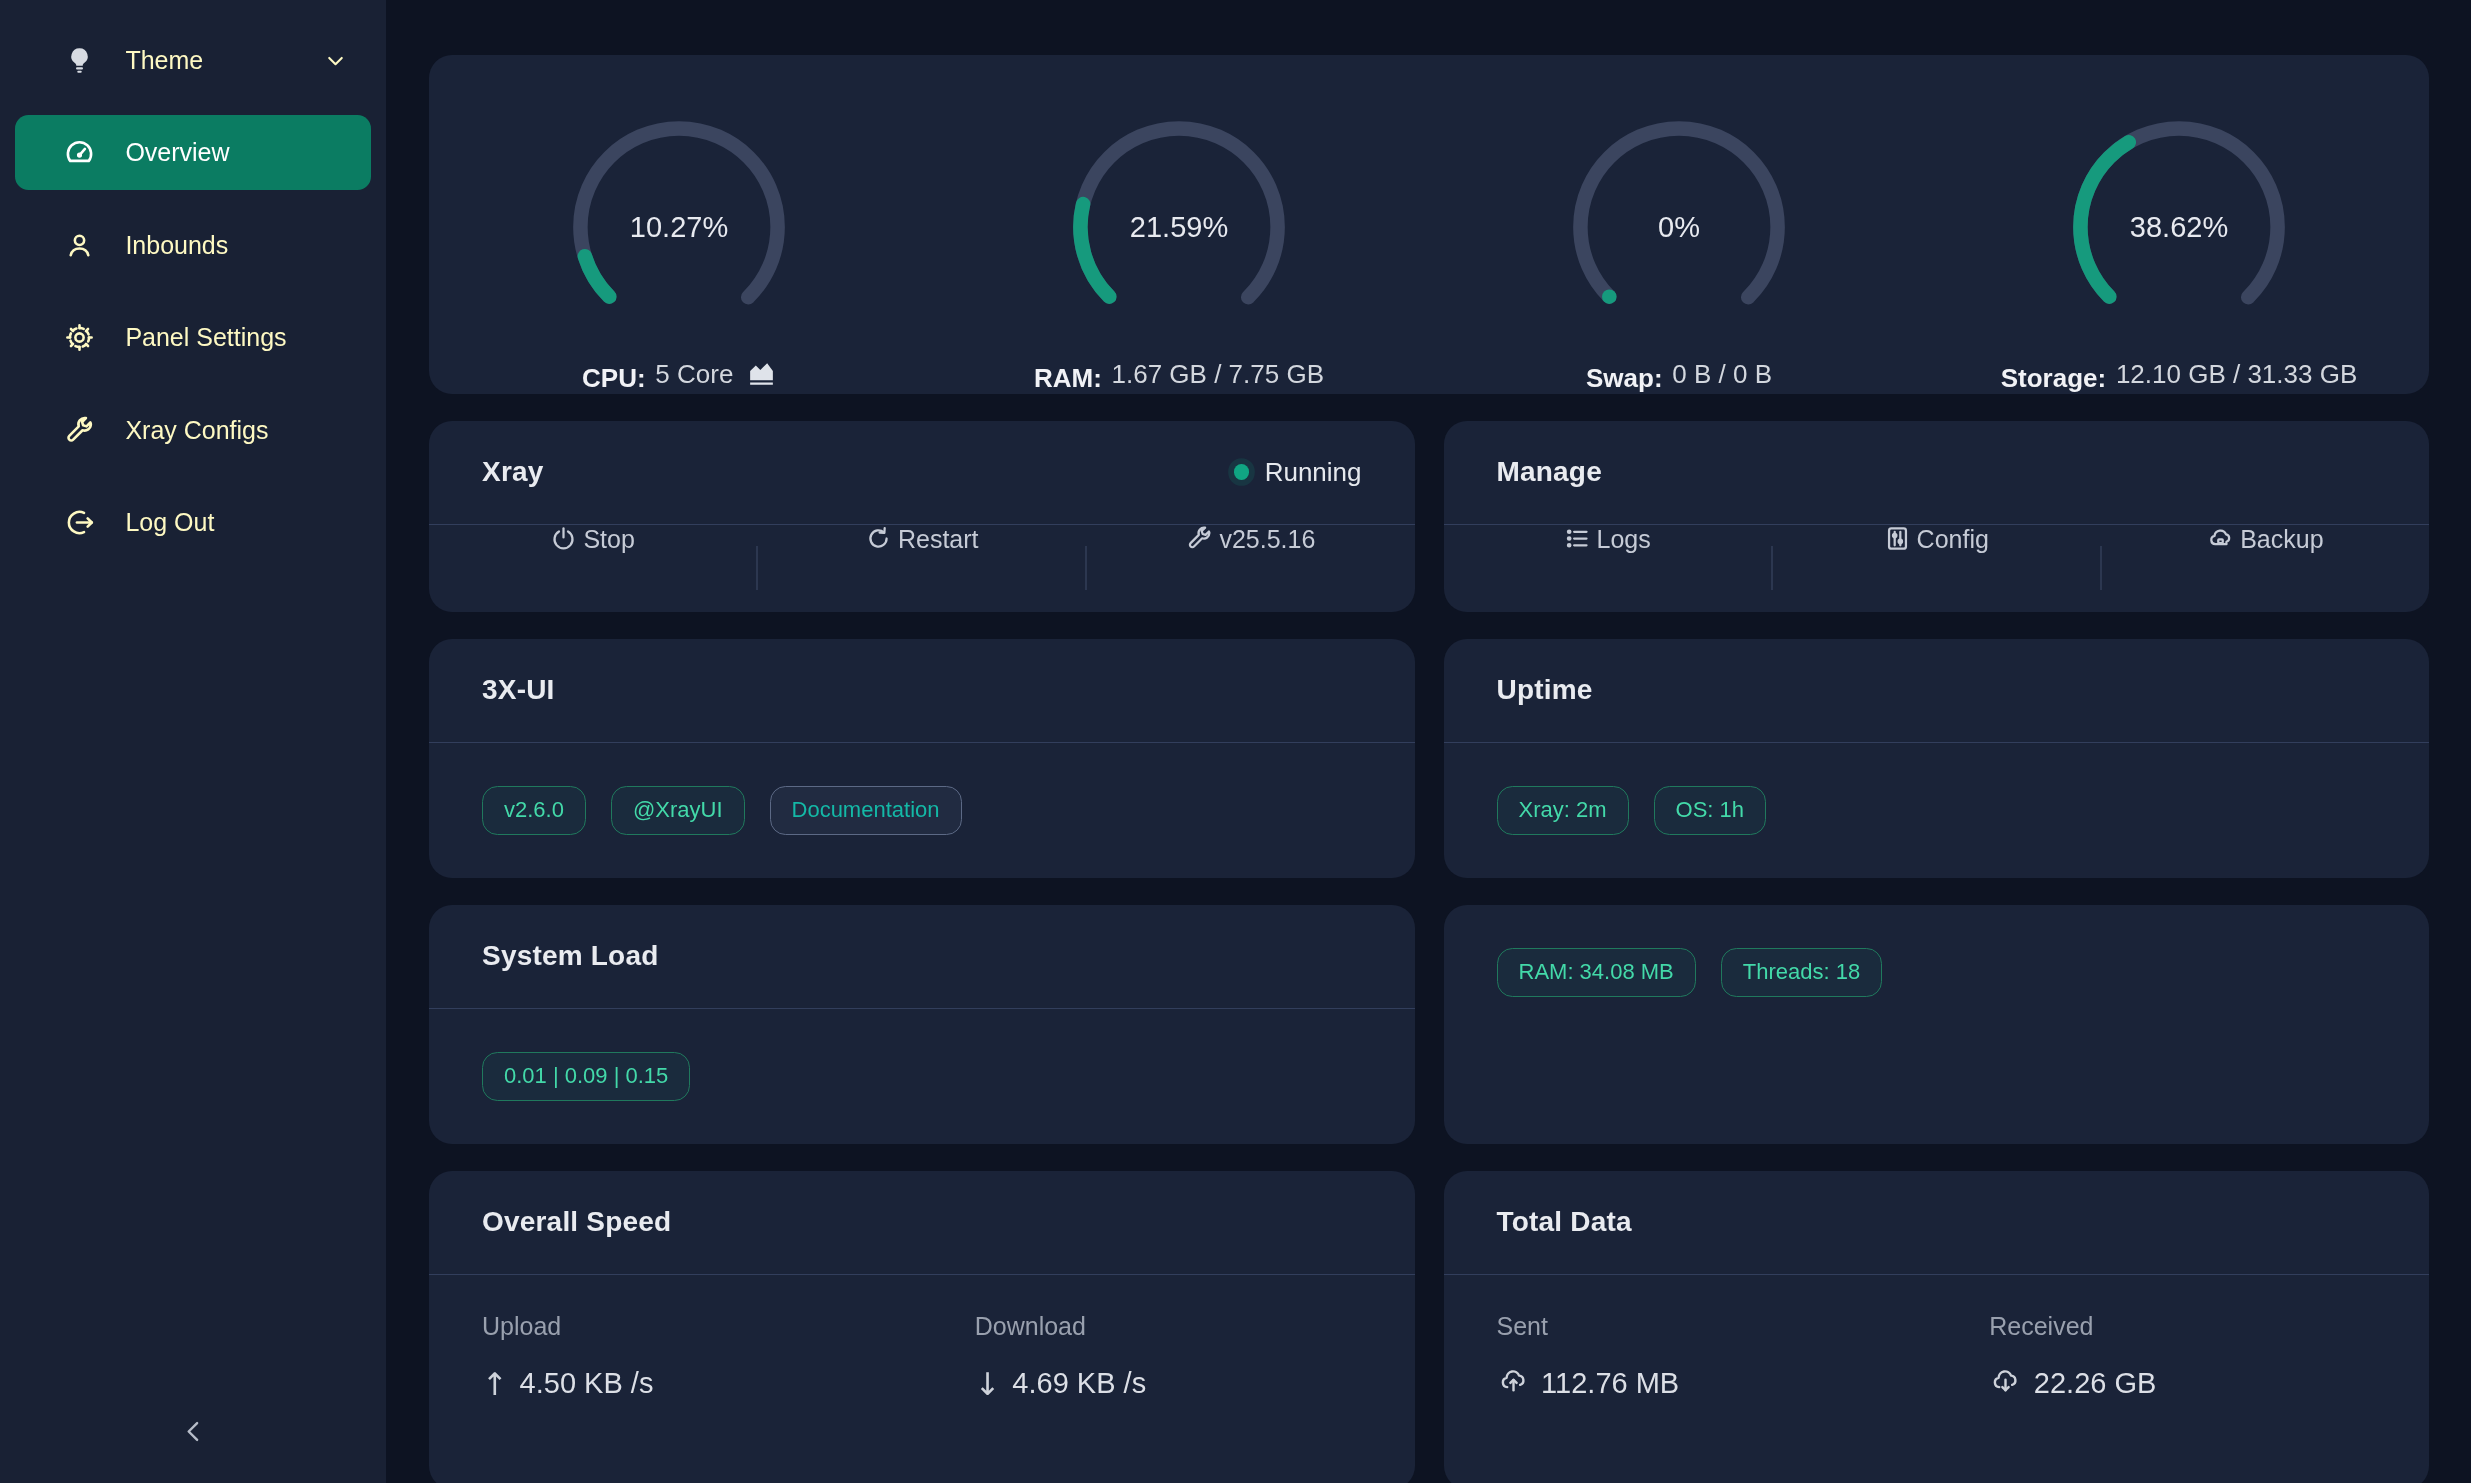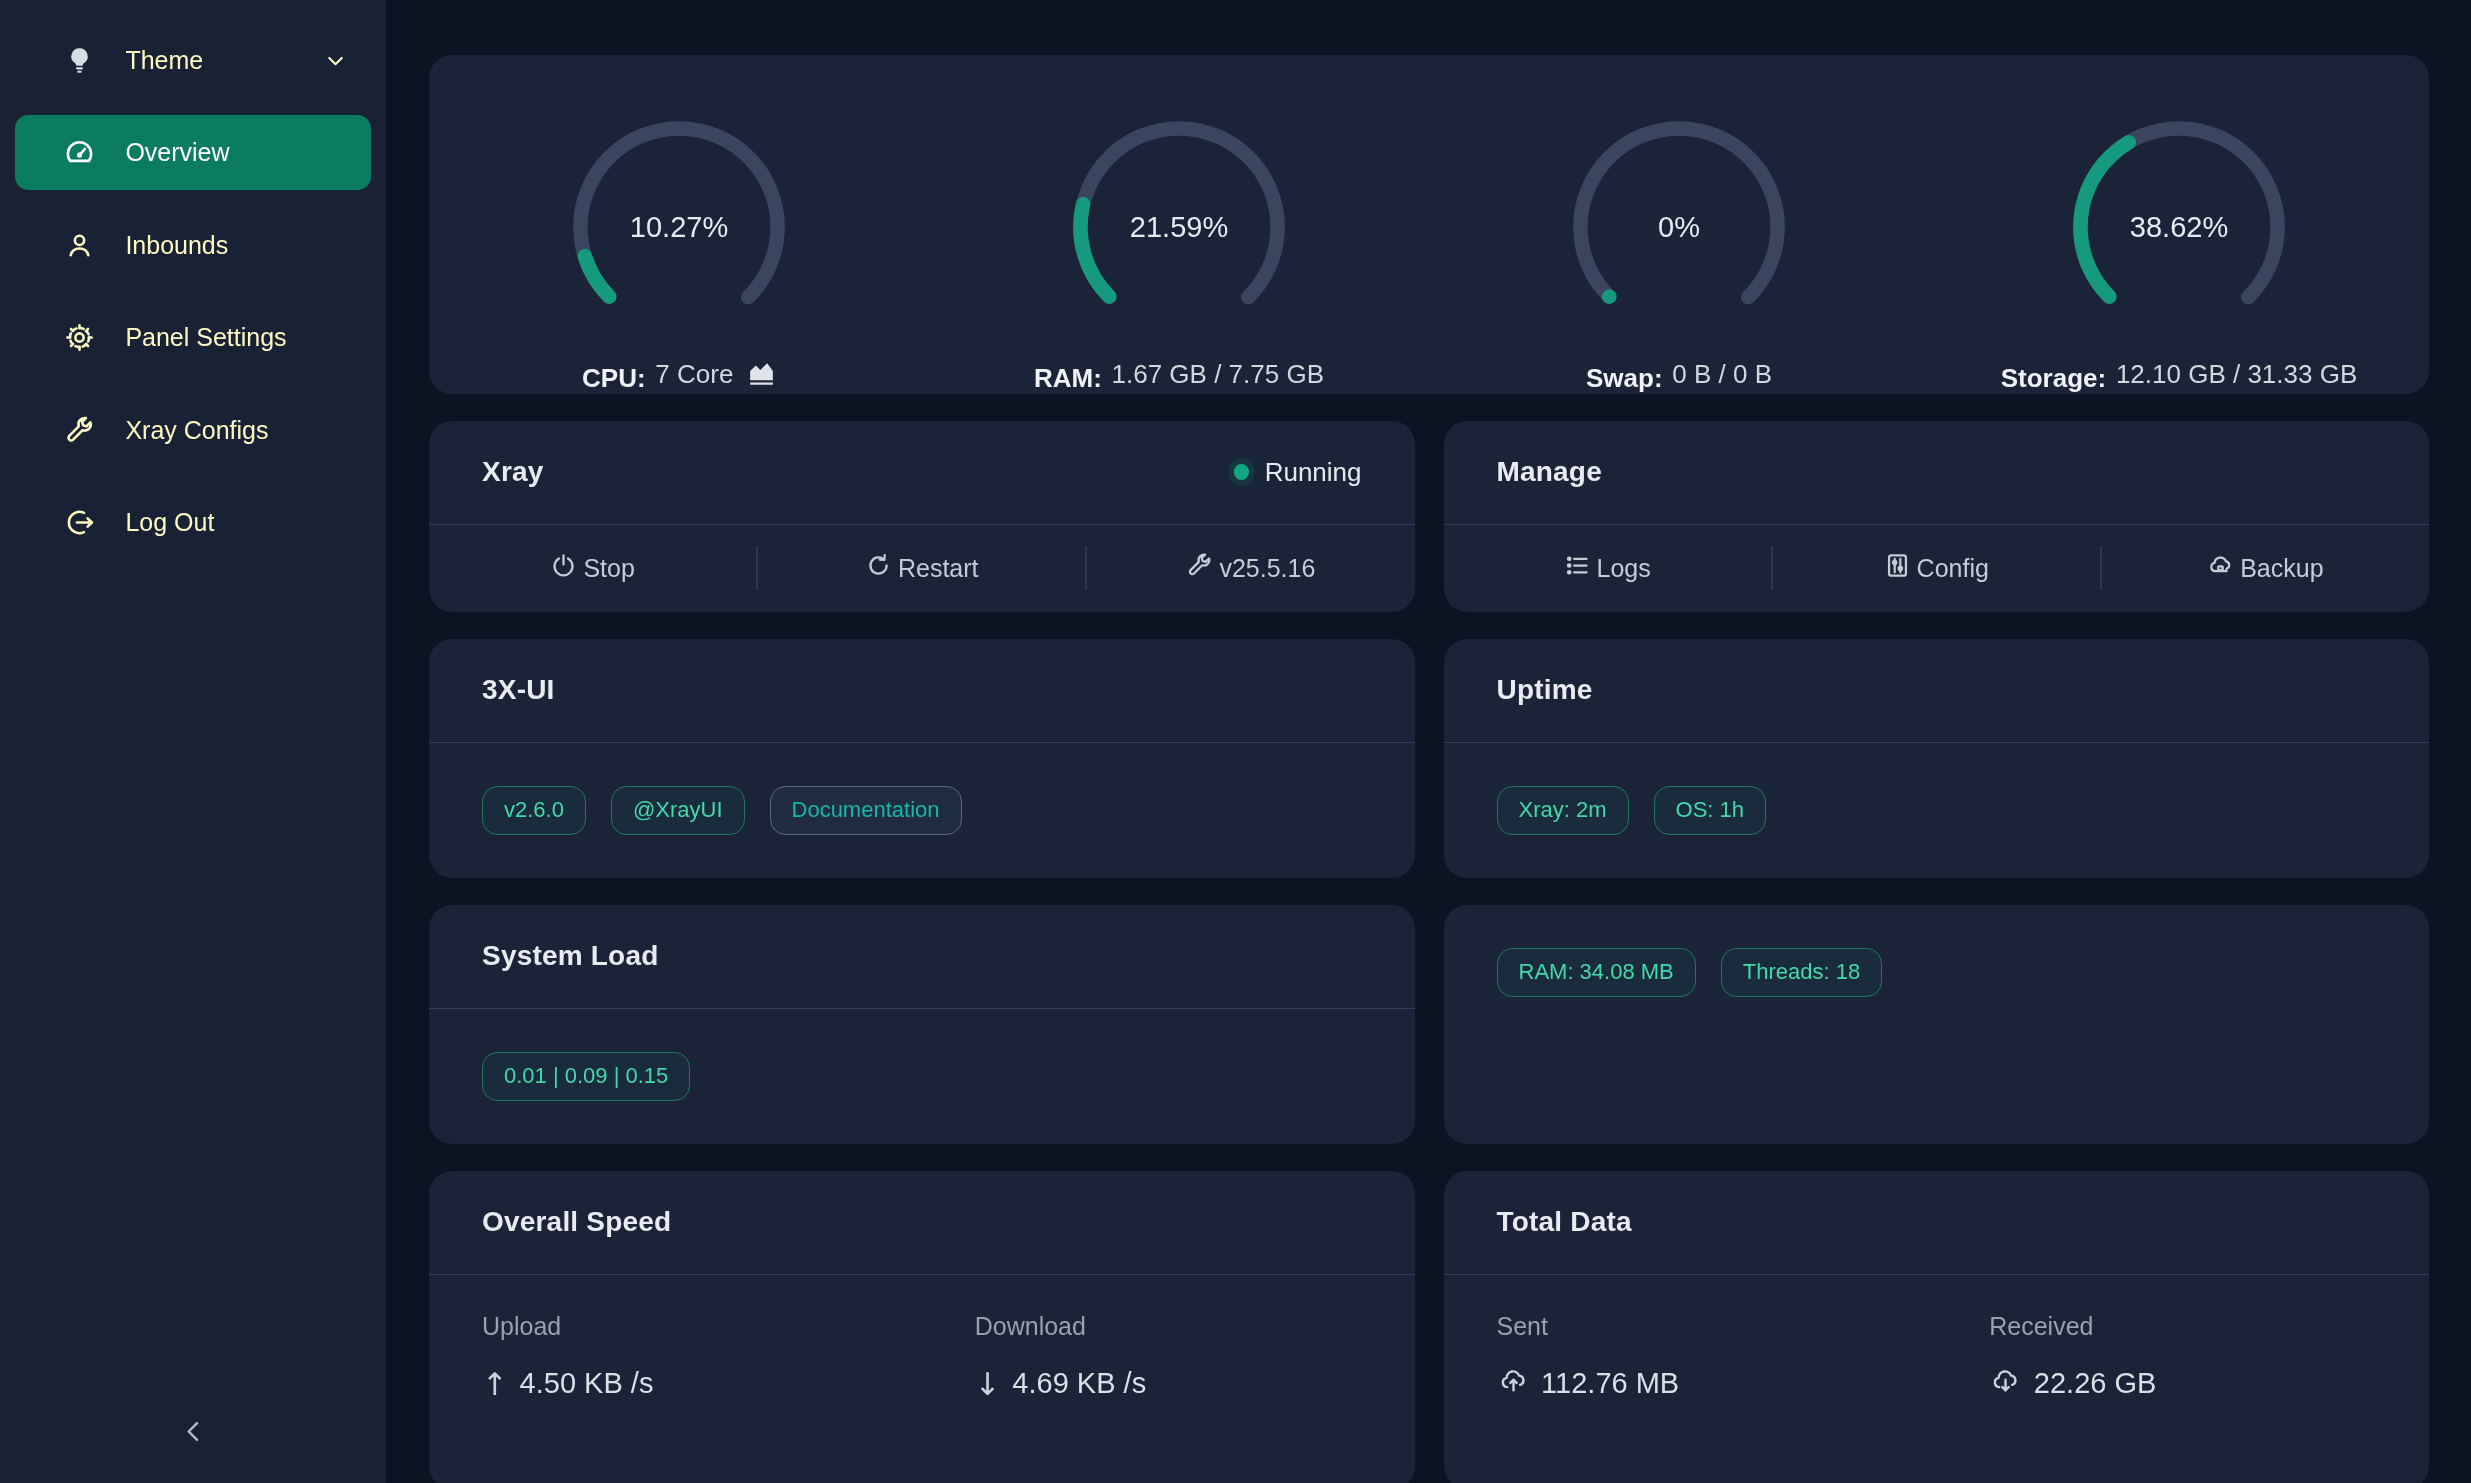--- a/index.html
+++ b/index.html
@@ -74,21 +74,21 @@
   .status { display:flex; align-items:center; gap:15.4px; font-size:26px; color:#e6e9ee; }
   .dot {
     width:15.4px; height:15.4px; border-radius:50%;
     background:var(--status-dot,#10a583);
     box-shadow:0 0 0 5.8px rgba(16,165,131,0.14);
   }
   
   .btn-row { height:87px; display:flex; align-items:stretch; }
   .card-btn {
     flex:1; background:none; border:none;
-    display:flex; align-items:center; justify-content:center; gap:6px;
+    display:flex; justify-content:center; gap:6px;
     font-family:inherit; font-size:25px; color:#c6cbd6; cursor:pointer;
   }
   .card-btn svg { width:27px; height:27px; }
   .vsep { width:1.9px; background:#2c3750; align-self:center; height:44px; flex:0 0 auto; }
   
   .badge-row { height:135px; display:flex; align-items:center; gap:25px; padding:0 53px; }
   .badge {
     font-size:22px; padding:10.6px 21px; border-radius:15.4px; white-space:nowrap;
   }
   .badge.green {
@@ -199,21 +199,21 @@
     <div class="gauge-col">
       <div class="gauge-wrap">
         <svg viewBox="0 0 240 240">
           <circle class="gauge-track" cx="120" cy="120" r="102" fill="none" stroke-width="15" stroke-linecap="round" stroke-dasharray="480.7 640.9" transform="rotate(135 120 120)"></circle>
           <circle class="gauge-progress" cx="120" cy="120" r="102" fill="none" stroke-width="15" stroke-linecap="round" stroke-dasharray="49.36415952512177 640.8849013323178" transform="rotate(135 120 120)"></circle>
         </svg>
         <div class="gauge-pct">10.27%</div>
       </div>
       <div class="gauge-label">
         <b>CPU:</b>
-          <span>7 Core</span>
+          <span>5 Core</span>
         <span class="chart-ic">
           <svg viewBox="0 0 24 22">
               <path fill="#dfe3ea" d="M2 20h20v-2H2zM2 16V8l5-5 4 4 6-6 5 7v8z"></path>
             </svg>
         </span>
       </div>
     </div>
 
     <div class="gauge-col">
       <div class="gauge-wrap">

